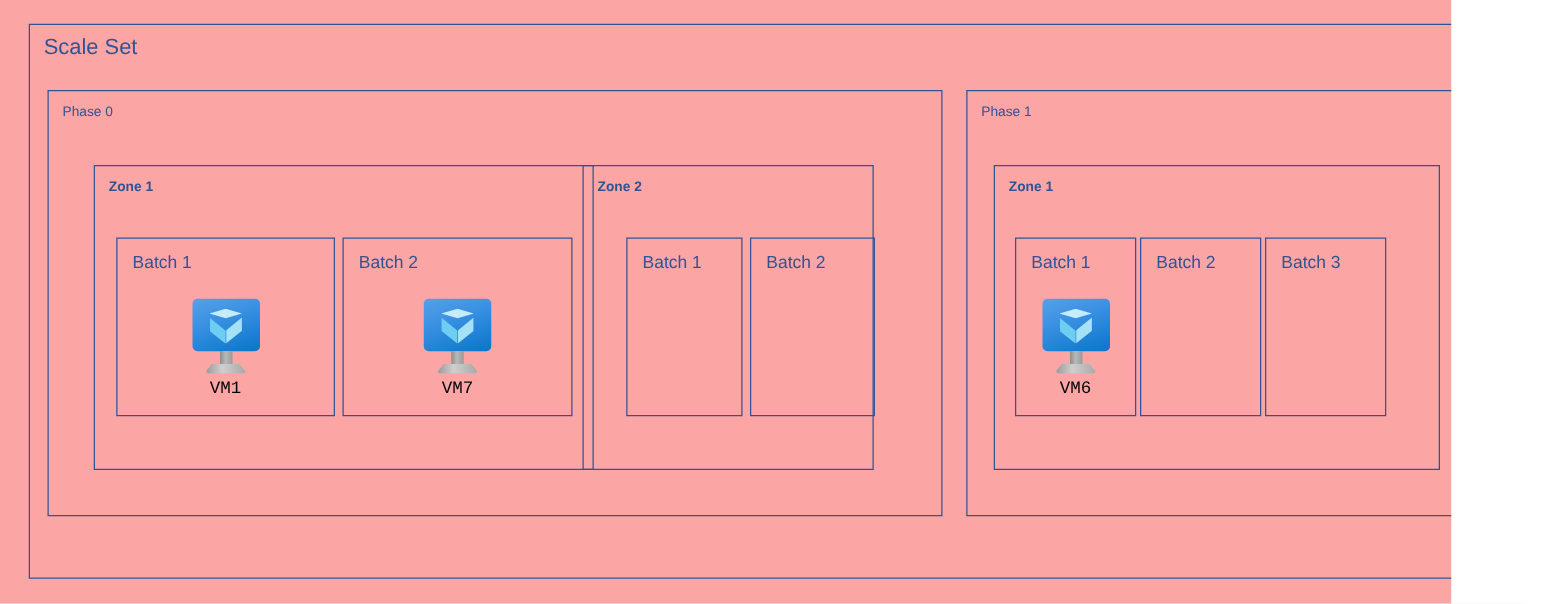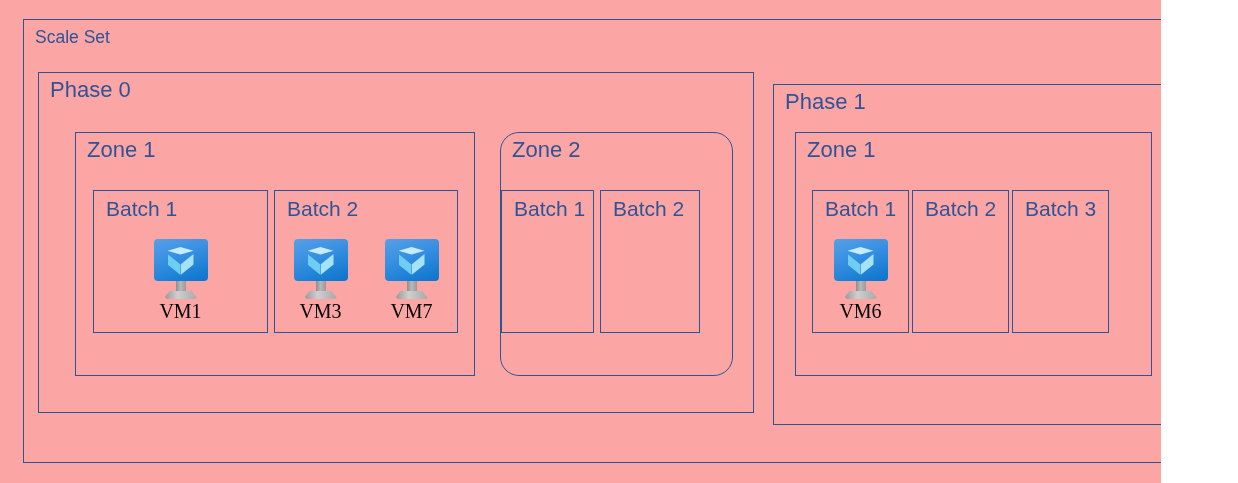--- a/index.html
+++ b/index.html
@@ -25,45 +25,45 @@
     position: absolute;
     box-sizing: border-box;
     border: 1.5px solid #2f5496;
     background: transparent;
   }
   .box > .box-label {
     position: absolute;
     left: 11px;
     top: 6px;
     color: #2f5496;
-    font-size: 22px;
+    font-size: 11px;
     line-height: 22px;
     white-space: nowrap;
     font-family: "Liberation Sans", sans-serif;
   }
 
   .scaleset { left: 23px;  top: 19px;  width: 1195px; height: 444px; }
   .scaleset > .box-label { font-size: 17.5px; }
 
   .phase0   { left: 38px;  top: 72px;  width: 716px;  height: 341px; }
-  .phase1   { left: 773px; top: 84px;  width: 401px;  height: 341px; }
-
-  .zone     { top: 132px; height: 244px; }
+  .phase1   { left: 773px; top: 72px;  width: 401px;  height: 341px; }
+
+  .zone     { top: 132px; height: 244px; font-weight: bold; }
   .p0z1     { left: 75px;  width: 400px; }
-  .p0z2     { left: 500px; width: 233px; border-radius: 19px; }
+  .p0z2     { left: 466px; width: 233px; }
   .p1z1     { left: 795px; width: 357px; }
 
   .batch {
     top: 190px;
     height: 143px;
   }
   .batch > .box-label {
     top: 7px;
     left: 12px;
-    font-size: 21px;
+    font-size: 14px;
   }
 
   
   .p0z1b1 { left: 93px;  width: 175px; }
   .p0z1b2 { left: 274px; width: 184px; }
   
   .p0z2b1 { left: 501px; width: 93px;  }
   .p0z2b2 { left: 600px; width: 100px; }
   
   .p1z1b1 { left: 812px; width: 97px;  }
@@ -154,24 +154,24 @@
     margin-left: -16px;
     width: 32px;
     height: 8px;
     background: linear-gradient(90deg, #9a9a9a 0%, #cfcfcf 40%, #a8a8a8 100%);
     clip-path: polygon(16% 0%, 84% 0%, 100% 78%, 100% 100%, 0% 100%, 0% 78%);
     border-radius: 0 0 3px 3px;
   }
 
   .vm-label {
     margin-top: 2px;
-    font-size: 20px;
+    font-size: 14px;
     line-height: 17px;
     color: #000000;
-    font-family: Liberation Serif, serif;
+    font-family: Liberation Mono, monospace;
     white-space: nowrap;
   }
 </style>
 </head>
 <body>
 
 <div id="canvas">
 
   <div class="box scaleset">
     <span class="box-label">Scale Set</span>
@@ -213,34 +213,20 @@
           <div class="vm-screen">
               <div class="cube">
                 <div class="c-top"></div>
                 <div class="c-left"></div>
                 <div class="c-right"></div>
               </div>
             </div>
           <div class="vm-neck"></div>
             <div class="vm-base"></div>
         </div>
-        <span class="vm-label">VM3</span>
-      </div>
-      <div class="vm">
-        <div class="vm-icon">
-          <div class="vm-screen">
-              <div class="cube">
-                <div class="c-top"></div>
-                <div class="c-left"></div>
-                <div class="c-right"></div>
-              </div>
-            </div>
-          <div class="vm-neck"></div>
-            <div class="vm-base"></div>
-        </div>
         <span class="vm-label">VM7</span>
       </div>
     </div>
   </div>
 
   <div class="box zone p0z2">
     <span class="box-label">Zone 2</span>
   </div>
 
   <div class="box batch p0z2b1">

